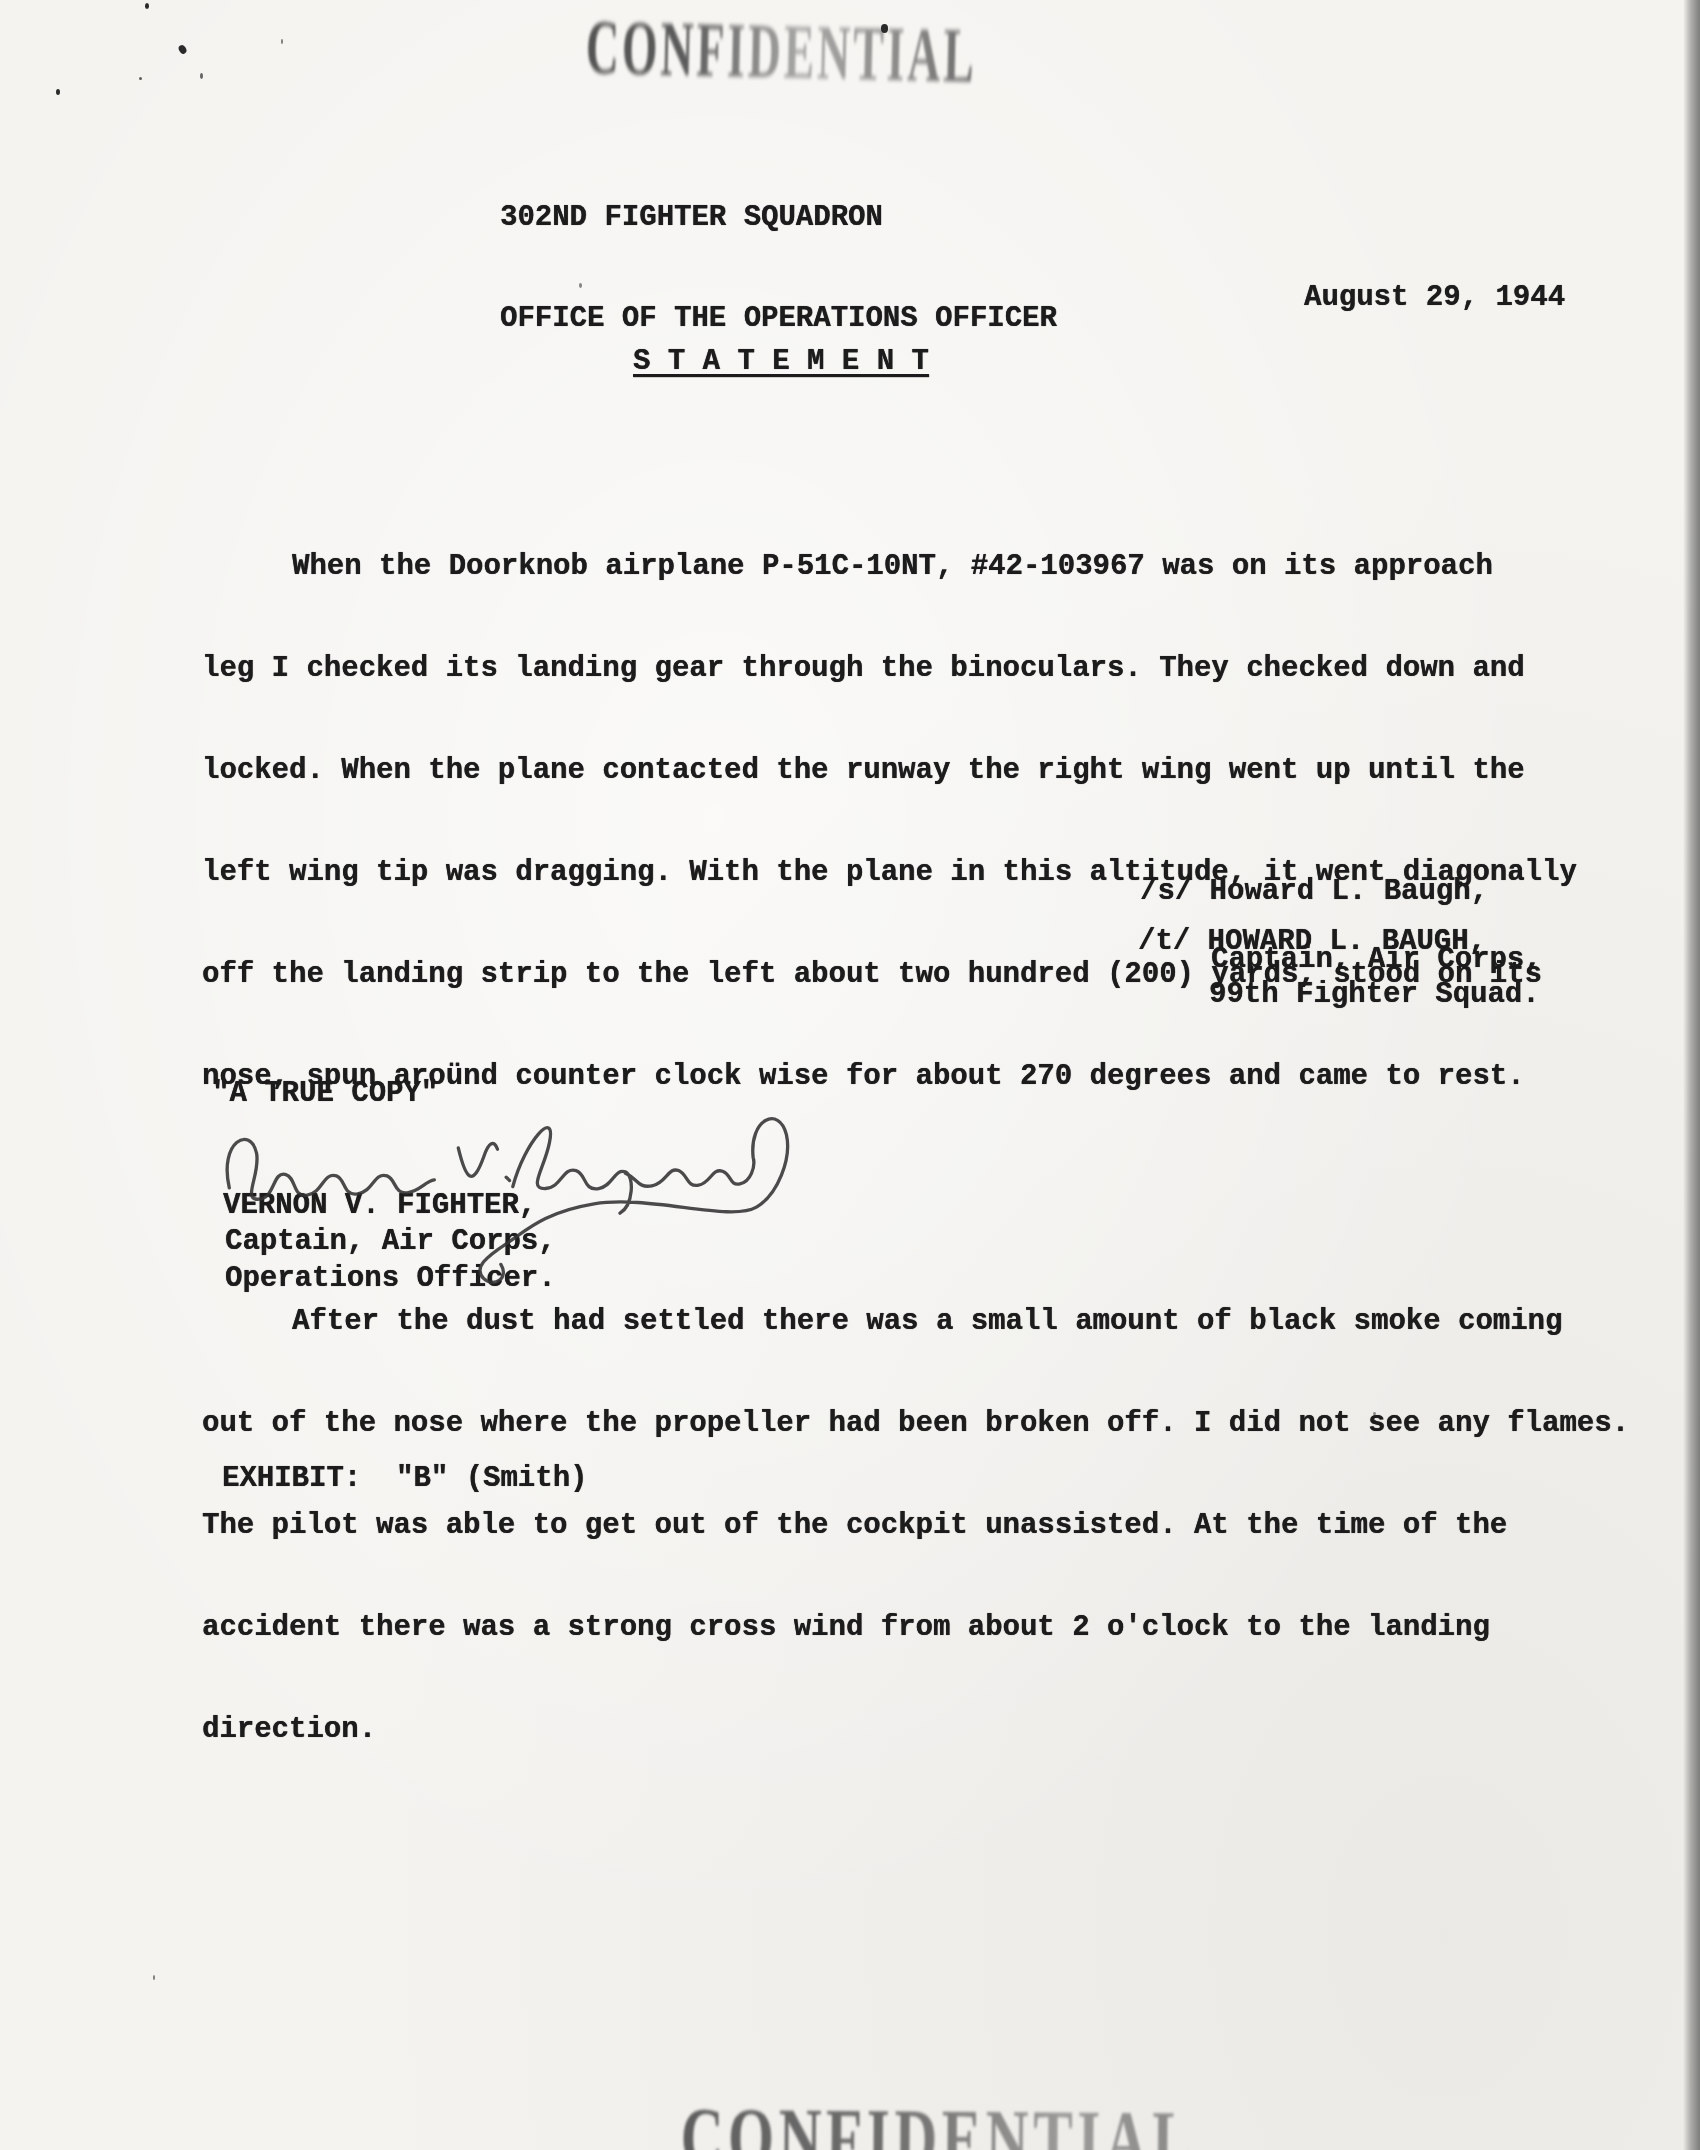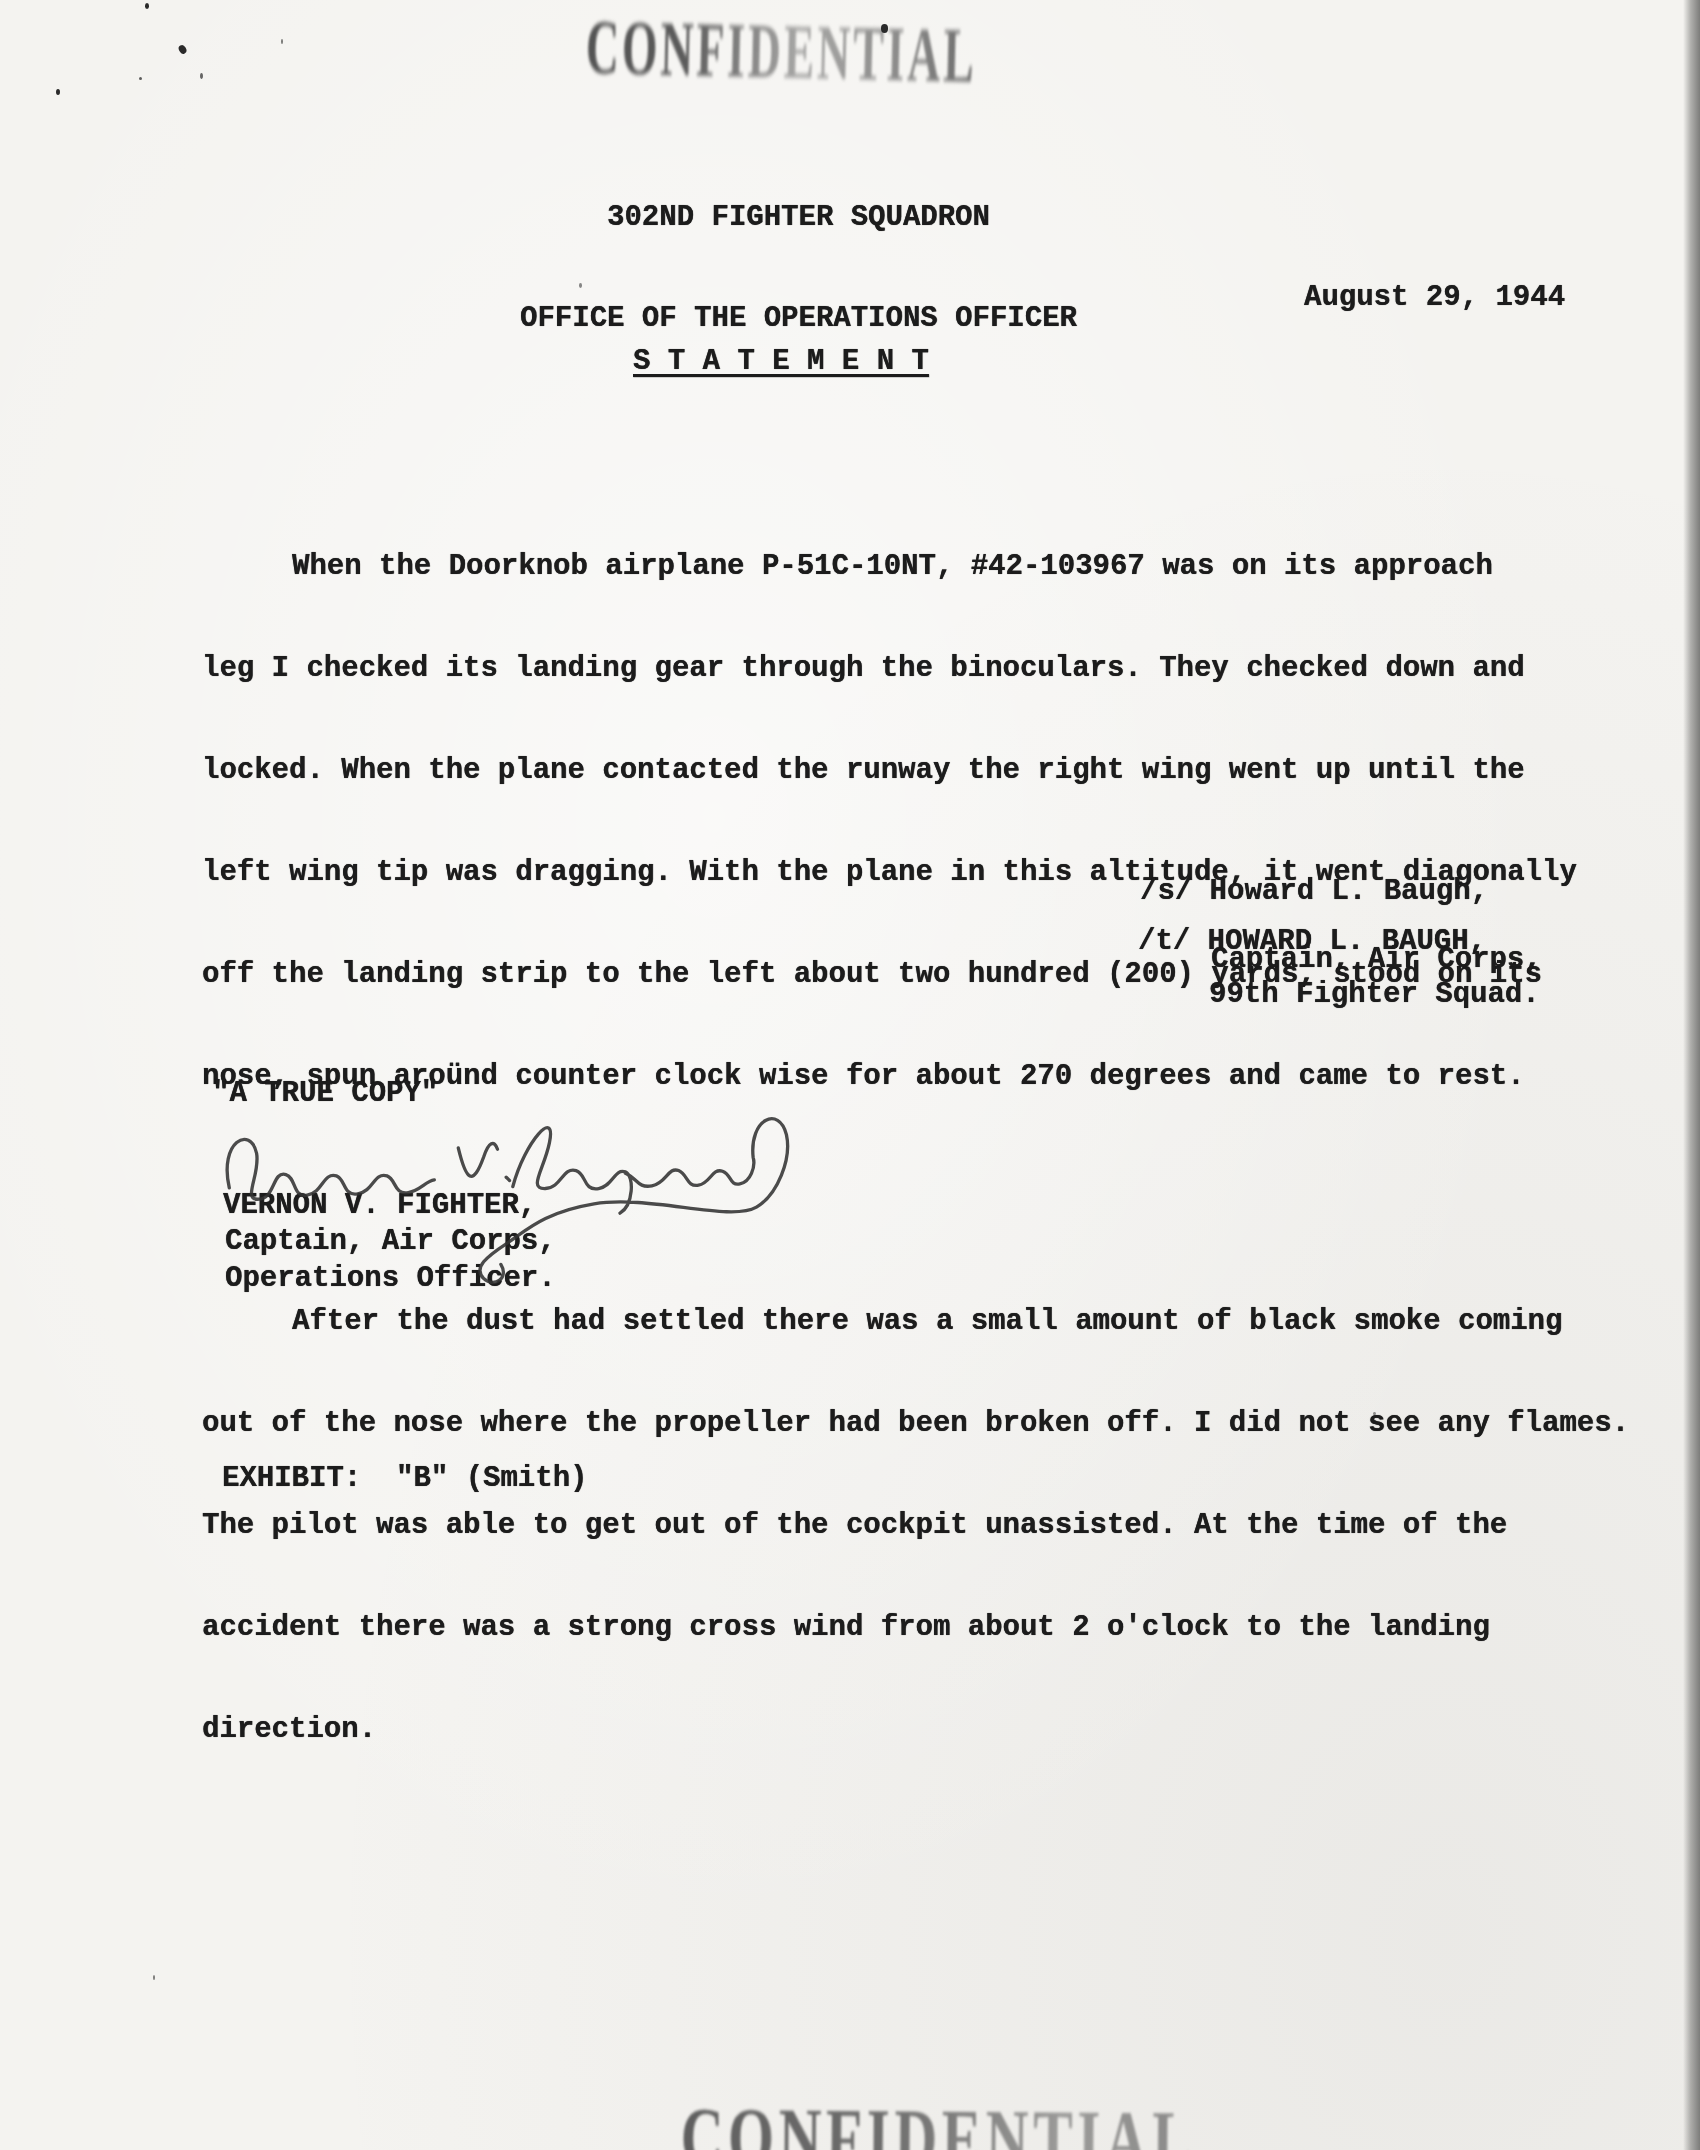--- a/index.html
+++ b/index.html
@@ -17,21 +17,21 @@
   .typed {
     position: absolute;
     font-family: "Liberation Mono", "DejaVu Sans Mono", monospace;
     font-weight: 700;
     font-size: 29px;
     line-height: 34px;
     color: var(--ink, #1c1c1c);
     white-space: pre;
     text-shadow: 0 0 0.8px rgba(15,15,15,.75), 0.4px 0.4px 0.5px rgba(20,20,20,.45);
   }
-  .header-block { text-align: center; }
+  .header-block { text-align: left; }
   .header-block .hline { line-height: 33px; }
   .doc-title {
     text-decoration: underline;
     text-decoration-thickness: 2.7px;
     text-underline-offset: 5.3px;
   }
   .bodytext .tline { height: 34px; }
   .indent { text-indent: 90px; }
   .p2 { margin-top: 6.7px; }
   .stamp {

